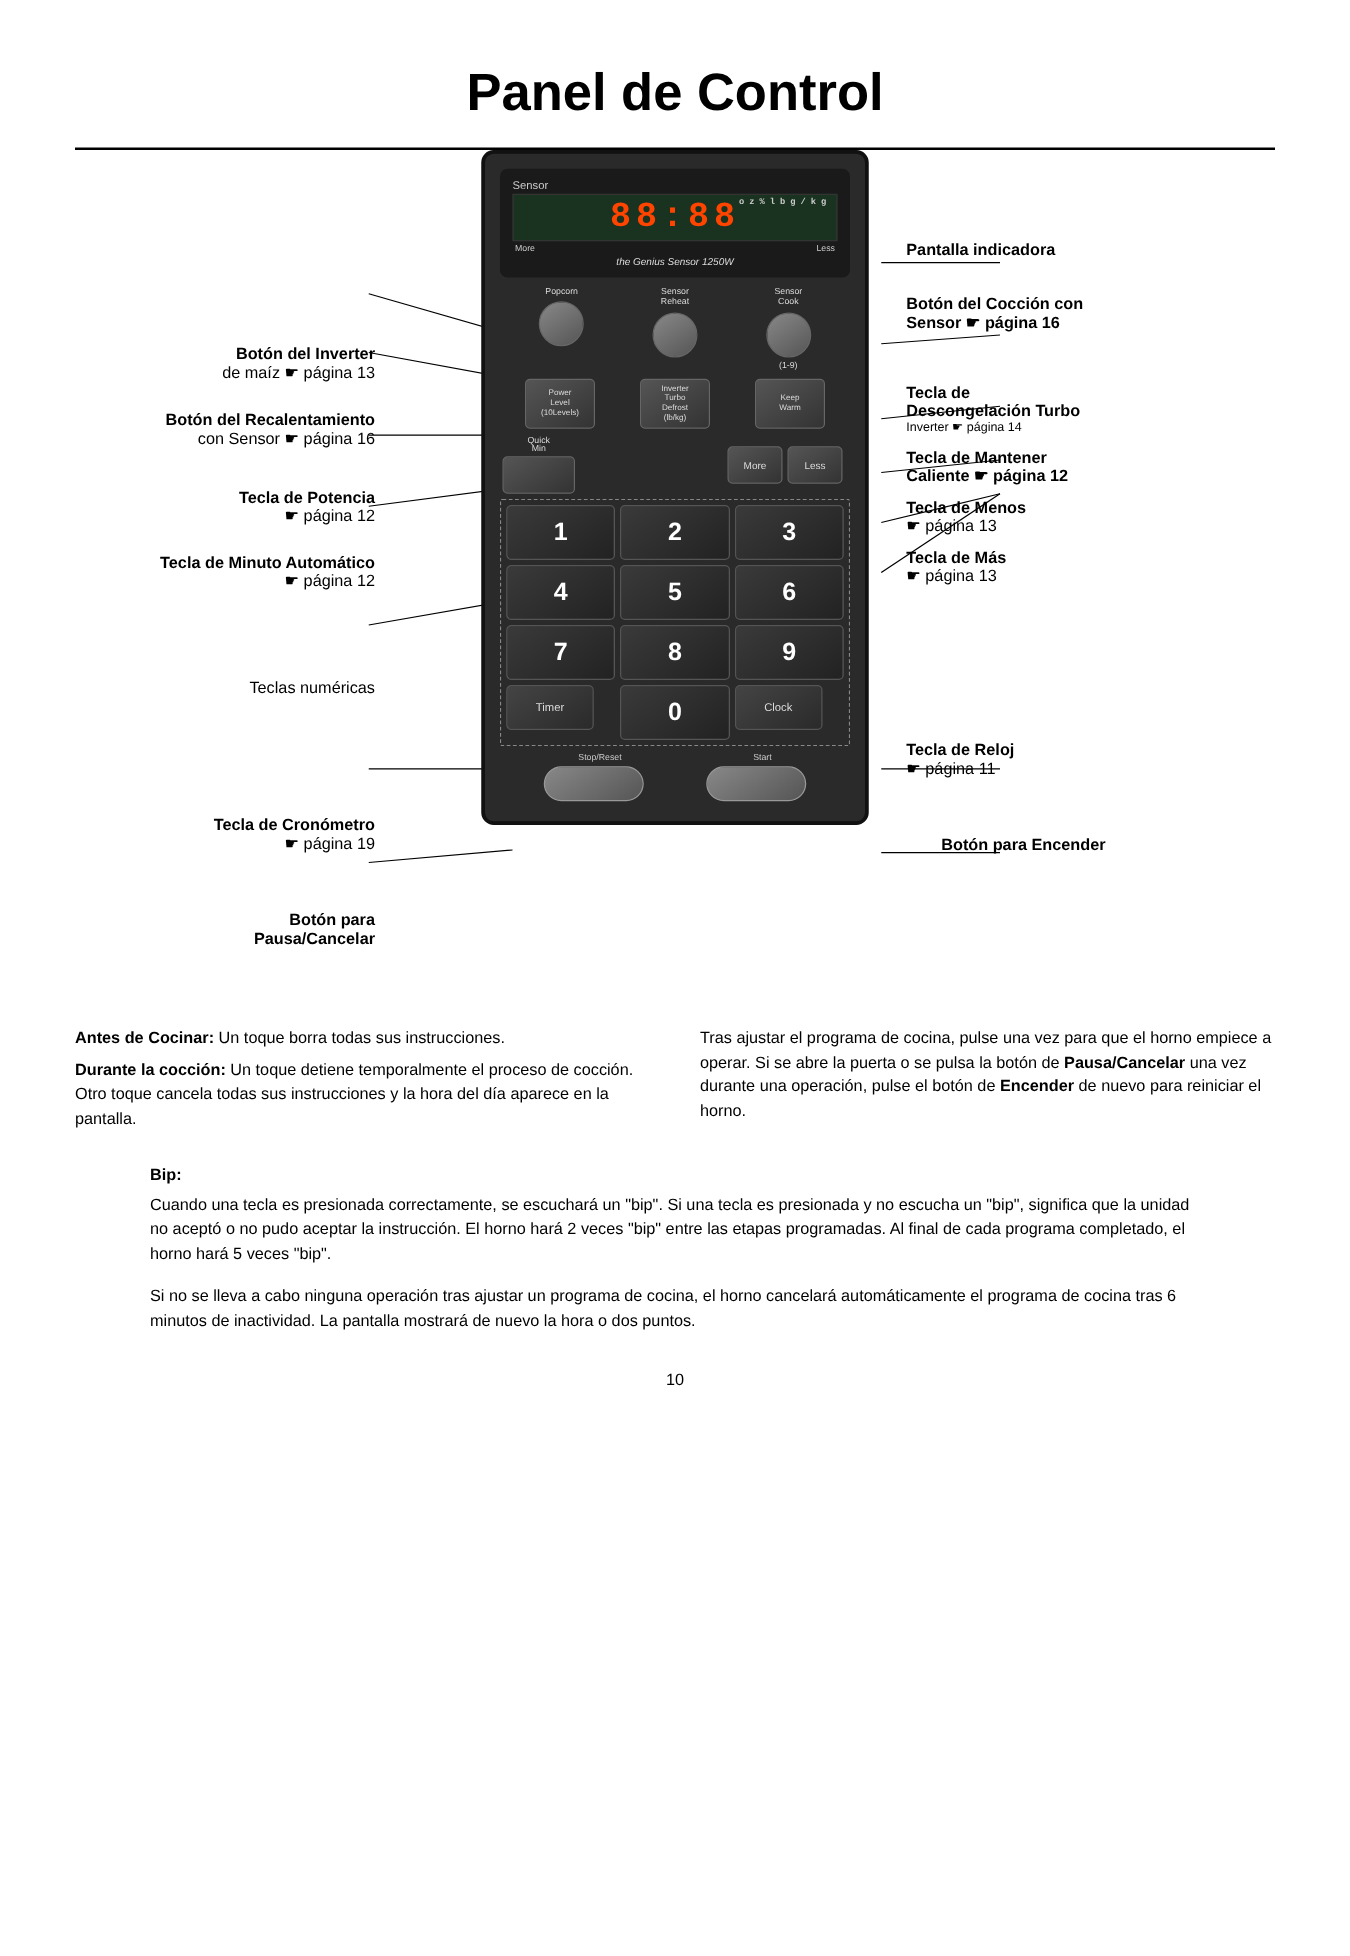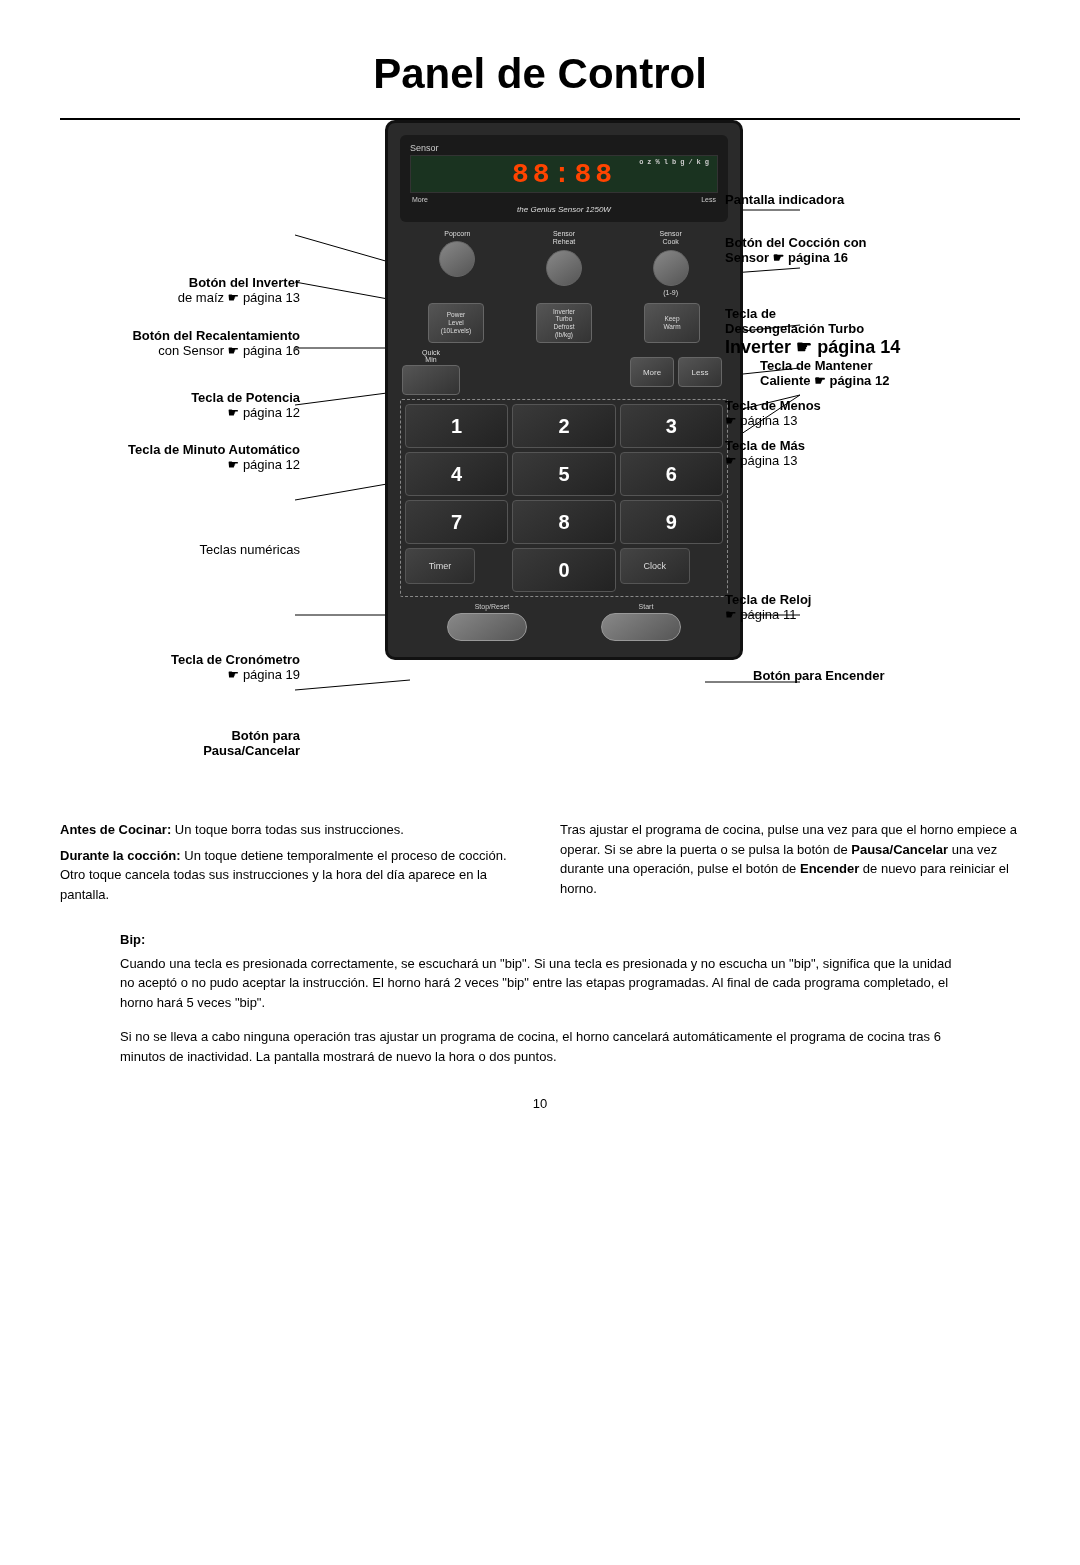--- a/index.html
+++ b/index.html
@@ -20,21 +20,21 @@
       border-bottom: 2px solid #000;
       margin: 20px 60px 0;
     }
 
     
     .panel {
       background: #2a2a2a;
       border-radius: 10px;
       padding: 12px;
       border: 3px solid #111;
-      width: 358px;
+      width: 310px;
       margin: 0 auto;
     }
 
     
     .display-section {
       background: #1a1a1a;
       border-radius: 6px;
       padding: 8px 10px;
       margin-bottom: 8px;
       position: relative;
@@ -516,24 +516,24 @@
     </div>
 
     <div style="position:absolute; top:115px; left:0;">
       <div style="font-size:13px; font-weight:bold;">Botón del Cocción con</div>
       <div style="font-size:13px; font-weight:bold;">Sensor ☛ página 16</div>
     </div>
 
     <div style="position:absolute; top:186px; left:0;">
       <div style="font-size:13px; font-weight:bold;">Tecla de</div>
       <div style="font-size:13px; font-weight:bold;">Descongelación Turbo</div>
-      <div style="font-size:18px; font-weight:bold;">Inverter ☛ página 14</div>
-    </div>
-
-    <div style="position:absolute; top:238px; left:0;margin-left:35px;">
+      <div style="font-size:10px; font-weight:normal;">Inverter ☛ página 14</div>
+    </div>
+
+    <div style="position:absolute; top:238px; left:0;">
       <div style="font-size:13px; font-weight:bold;">Tecla de Mantener</div>
       <div style="font-size:13px; font-weight:bold;">Caliente ☛ página 12</div>
     </div>
 
     <div style="position:absolute; top:278px; left:0;">
       <div style="font-size:13px; font-weight:bold;">Tecla de Menos</div>
       <div style="font-size:13px;">☛ página 13</div>
     </div>
 
     <div style="position:absolute; top:318px; left:0;">

